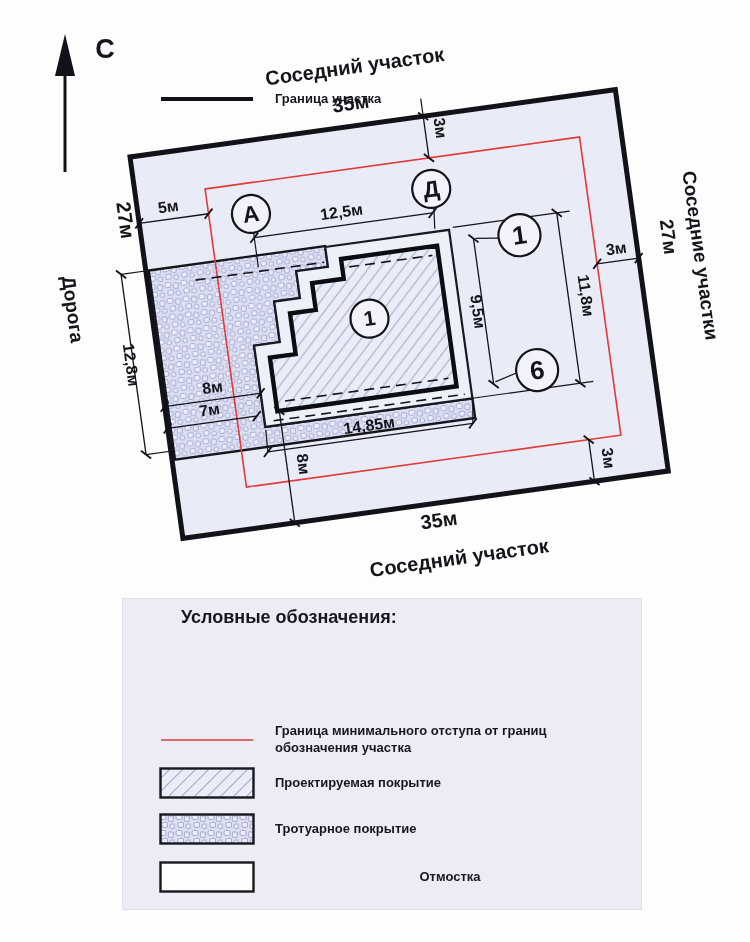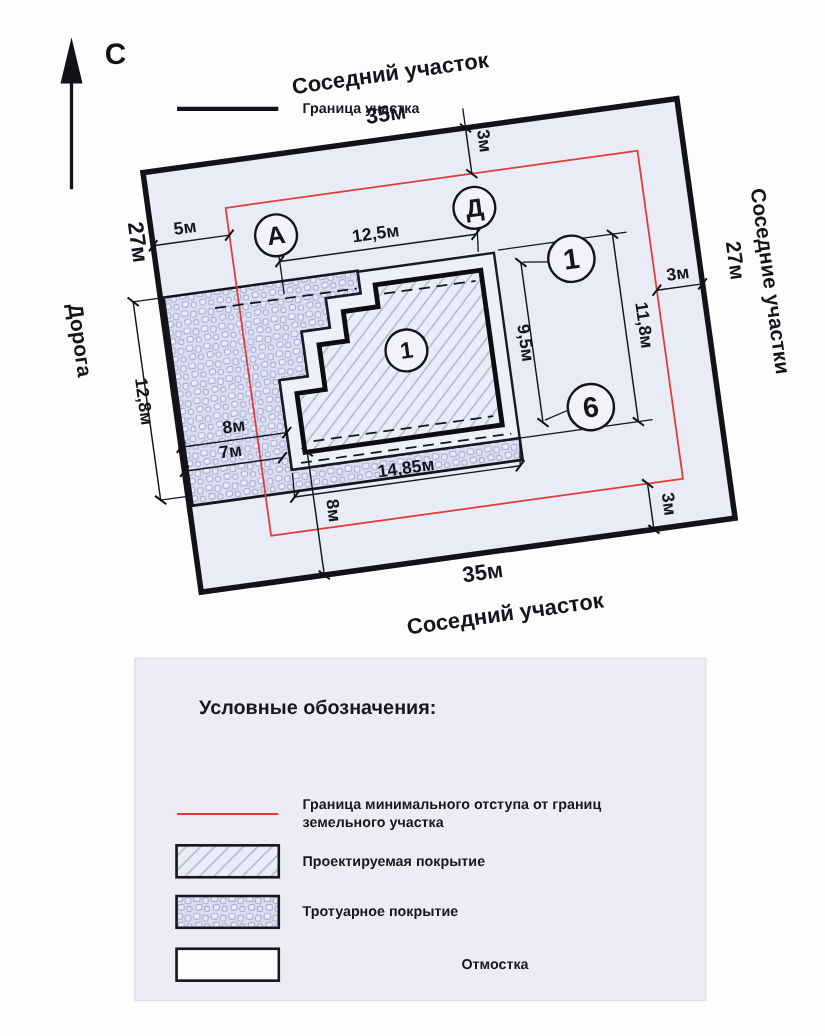--- a/index.html
+++ b/index.html
@@ -1,21 +1,21 @@
 <!DOCTYPE html>
 <html><head>
 <meta charset="utf-8">
 <style>
   html,body{margin:0;padding:0;background:#ffffff;}
   .stage{position:relative;width:750px;height:942px;background:#fdfdfe;overflow:hidden;
          font-family:"Liberation Sans", sans-serif;}
   svg text{font-family:"Liberation Sans", sans-serif;font-weight:bold;fill:#14141b;}
   .legend-panel{position:absolute;left:122px;top:598px;width:518px;height:310px;
                 background:#ebecf4;border:1px solid #dddfe9;}
-  .legend-title{position:absolute;left:58px;top:34px;font-size:18px;font-weight:bold;color:#17181f;}
+  .legend-title{position:absolute;left:58px;top:8px;font-size:18px;font-weight:bold;color:#17181f;}
   .legend-row{position:absolute;left:36px;display:flex;align-items:center;}
   .legend-label{margin-left:20px;width:350px;font-size:13px;font-weight:bold;color:#17181f;line-height:1.3;}
   .sw{display:block;}
 </style>
 </head>
 <body>
 
 <div class="stage">
 
   <svg width="750" height="592" viewBox="0 0 750 592">
@@ -135,21 +135,21 @@
       <svg class="sw" width="96" height="14">
         <line x1="2" y1="7" x2="94" y2="7" stroke="#121218" stroke-width="4"></line>
       </svg>
       <div class="legend-label">Граница участка</div>
     </div>
 
     <div class="legend-row" style="top:124px;">
       <svg class="sw" width="96" height="14">
         <line x1="2" y1="7" x2="94" y2="7" stroke="#e23a3a" stroke-width="1.6"></line>
       </svg>
-      <div class="legend-label">Граница минимального отступа от границ земельного участка</div>
+      <div class="legend-label">Граница минимального отступа от границ обозначения участка</div>
     </div>
 
     <div class="legend-row" style="top:168px;">
       <svg class="sw" width="96" height="32">
         <rect x="1.5" y="1.5" width="93" height="29" fill="url(#hatchp)" stroke="#17171d" stroke-width="2.4"></rect>
       </svg>
       <div class="legend-label">Проектируемая покрытие</div>
     </div>
 
     <div class="legend-row" style="top:214px;justify-content:space-between;">

